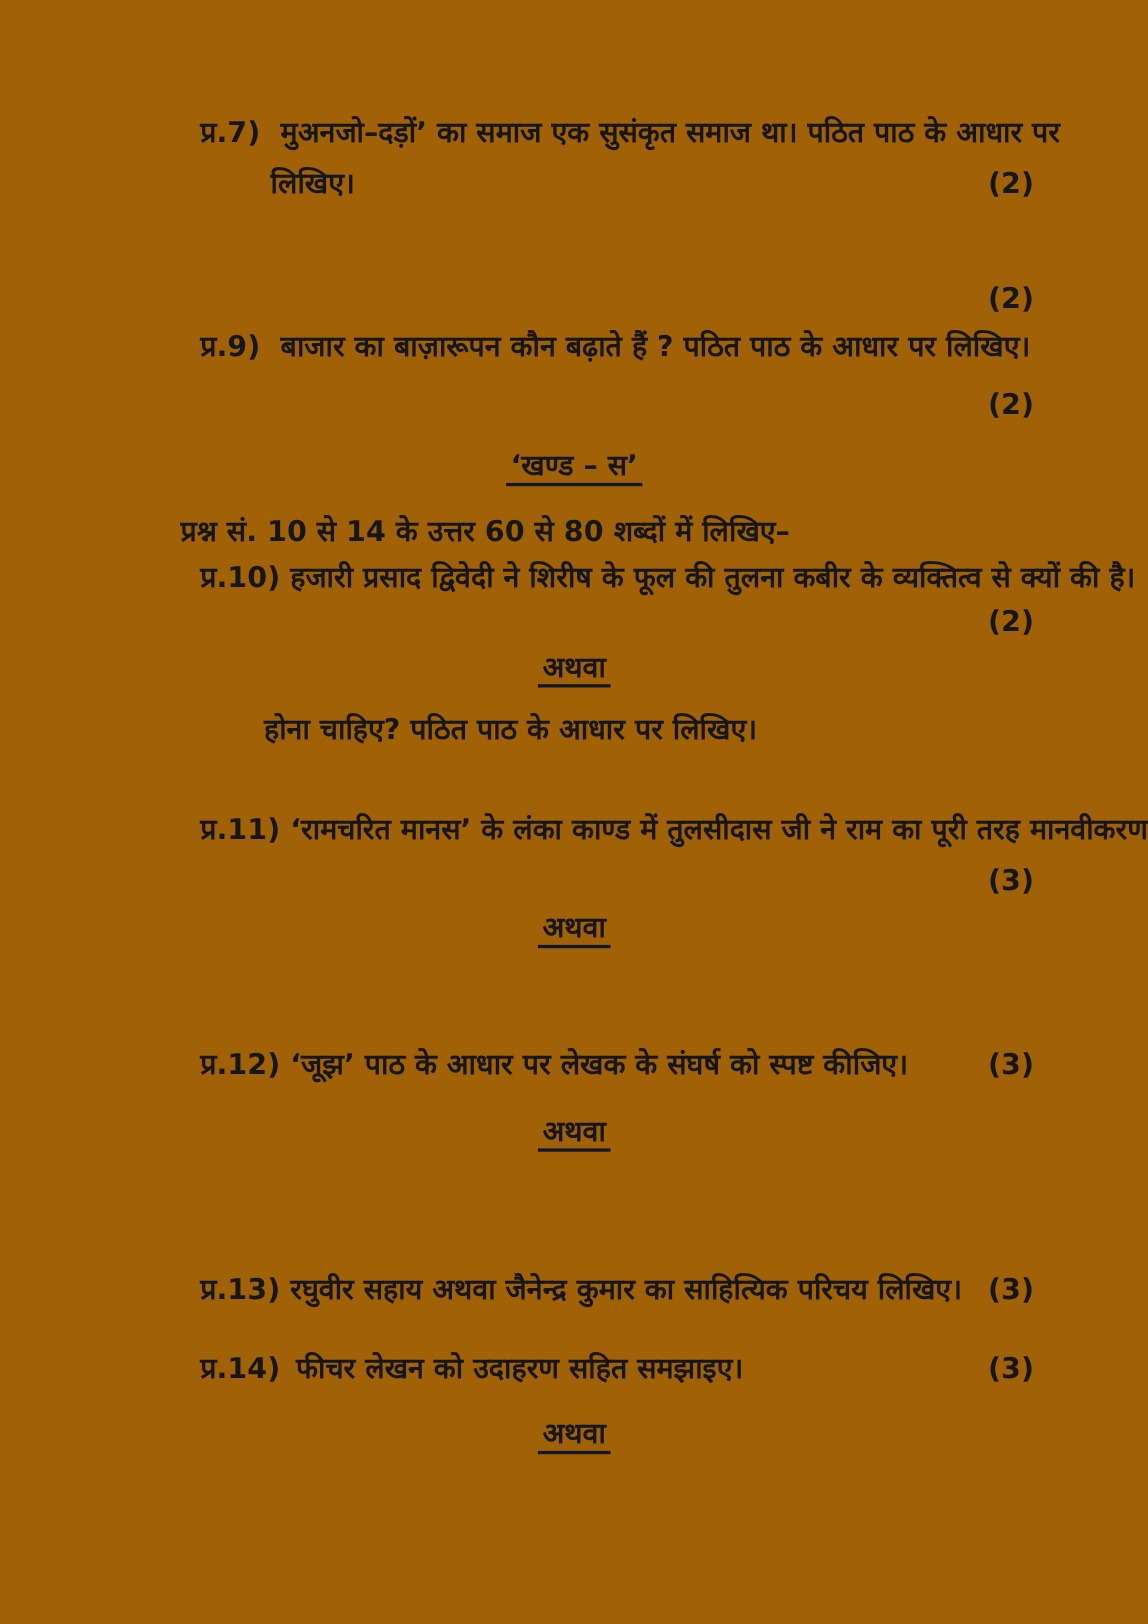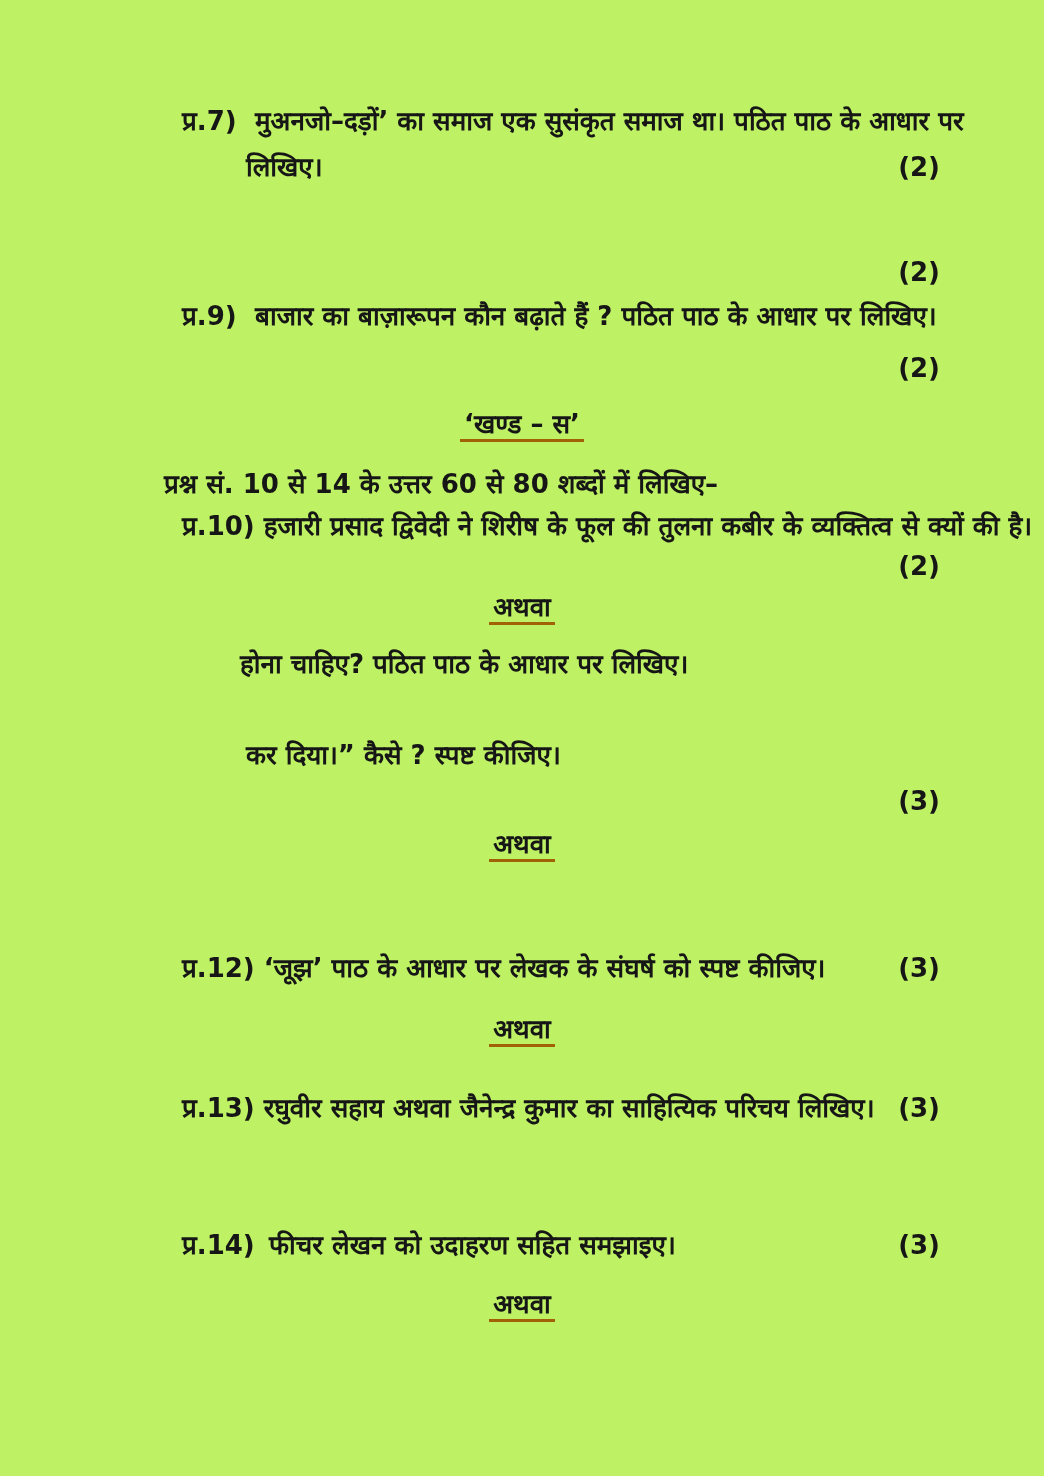--- a/index.html
+++ b/index.html
@@ -12,28 +12,28 @@
     font-weight:700;
     font-size:26px;
     overflow:hidden;
   }
   .q{position:absolute;left:182px;right:104px;}
   .qline{white-space:nowrap;line-height:46px;height:46px;}
   .qnum{display:inline-block;min-width:64px;}
   .cont{padding-left:64px;}
   .marks{position:absolute;right:0;line-height:46px;}
   .centered{position:absolute;left:0;width:100%;text-align:center;line-height:44px;}
-  .u{border-bottom:3px solid #a16207;padding:0 4px 0 4px;}
+  .u{border-bottom:3px solid #0f172a;padding:0 4px 0 4px;}
   .para{position:absolute;left:240px;right:60px;}
   .instr{position:absolute;left:164px;white-space:nowrap;line-height:44px;}
 </style>
 </head>
 <body>
 
-<div class="page" style="background: #bef264; color: rgb(22, 22, 22); text-decoration: underline;">
+<div class="page" style="background: #a16207; color: rgb(22, 22, 22); text-decoration: underline;">
 
   <div class="q" style="top:98px">
     <div class="qline">
       <span class="qnum">प्र.7)</span>
       <span>मुअनजो–दड़ों’ का समाज एक सुसंकृत समाज था। पठित पाठ के आधार पर</span>
     </div>
     <div class="qline cont">
       <span>लिखिए।</span>
     </div>
     <span class="marks" style="top:46px">(2)</span>
@@ -67,22 +67,23 @@
 
   <div class="centered" style="top:585px">
     <span class="u">अथवा</span>
   </div>
 
   <div class="para" style="top:641px">
     <div class="qline">होना चाहिए? पठित पाठ के आधार पर लिखिए।</div>
   </div>
 
   <div class="q" style="top:732px">
-    <div class="qline cont">
-      <span>कर दिया।” कैसे ? स्पष्ट कीजिए।</span>
+    <div class="qline">
+      <span class="qnum">प्र.11)</span>
+      <span>‘रामचरित मानस’ के लंका काण्ड में तुलसीदास जी ने राम का पूरी तरह मानवीकरण</span>
     </div>
     <span class="marks" style="top:46px">(3)</span>
   </div>
 
   <div class="centered" style="top:822px">
     <span class="u">अथवा</span>
   </div>
 
 
   <div class="q" style="top:945px">
@@ -91,21 +92,21 @@
       <span>‘जूझ’ पाठ के आधार पर लेखक के संघर्ष को स्पष्ट कीजिए।</span>
     </div>
     <span class="marks" style="top:0px">(3)</span>
   </div>
 
   <div class="centered" style="top:1007px">
     <span class="u">अथवा</span>
   </div>
 
 
-  <div class="q" style="top:1085px">
+  <div class="q" style="top:1150px">
     <div class="qline">
       <span class="qnum">प्र.13)</span>
       <span>रघुवीर सहाय अथवा जैनेन्द्र कुमार का साहित्यिक परिचय लिखिए।</span>
     </div>
     <span class="marks" style="top:0px">(3)</span>
   </div>
 
   <div class="q" style="top:1222px">
     <div class="qline">
       <span class="qnum" style="min-width:78px">प्र.14)</span>

